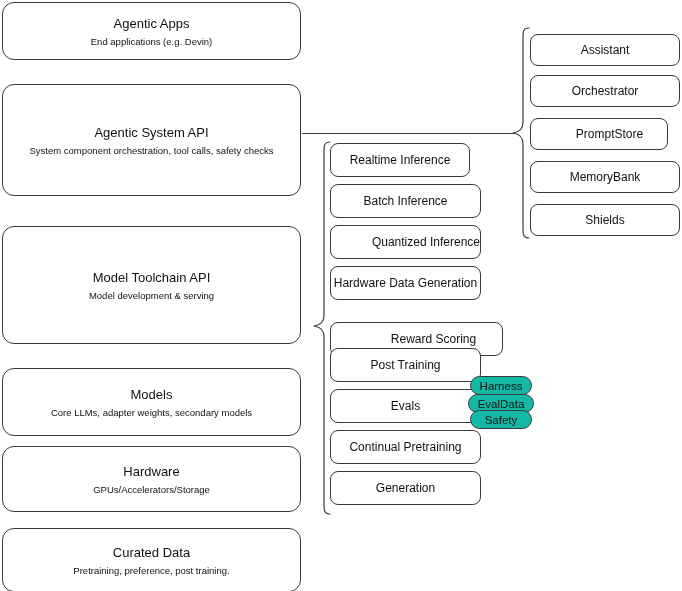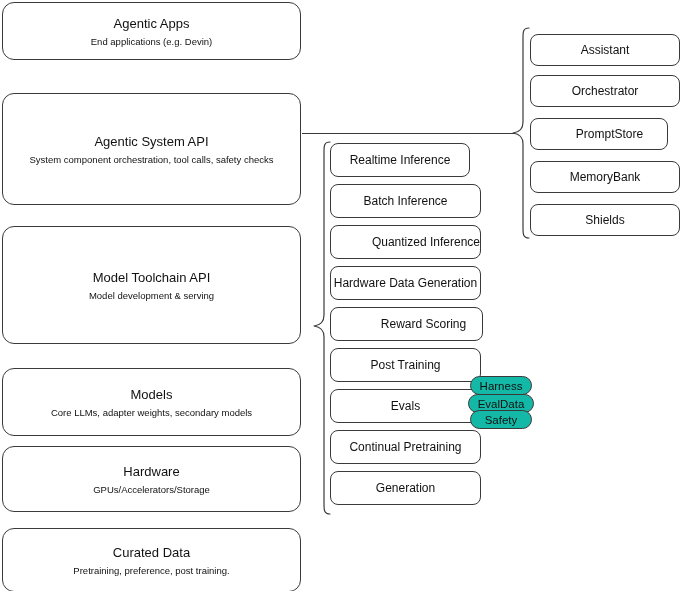--- a/index.html
+++ b/index.html
@@ -77,21 +77,21 @@
 </head>
 <body>
 
 <div id="canvas">
 
   <div class="box layer" style="left:2px; top:2px; width:299px; height:58px;">
     <div class="title">Agentic Apps</div>
     <div class="subtitle">End applications (e.g. Devin)</div>
   </div>
 
-  <div class="box layer" style="left:2px; top:84px; width:299px; height:112px;margin-top:9px;">
+  <div class="box layer" style="left:2px; top:84px; width:299px; height:112px;">
     <div class="title">Agentic System API</div>
     <div class="subtitle">System component orchestration, tool calls, safety checks</div>
   </div>
 
   <div class="box layer" style="left:2px; top:226px; width:299px; height:118px;">
     <div class="title">Model Toolchain API</div>
     <div class="subtitle">Model development &amp; serving</div>
   </div>
 
   <div class="box layer" style="left:2px; top:368px; width:299px; height:68px;">
@@ -128,21 +128,21 @@
   </div>
   <div class="box capsule" style="left:330px; top:184px; width:151px; height:34px;">
     <span>Batch Inference</span>
   </div>
   <div class="box capsule" style="left:330px; top:225px; width:151px; height:34px;align-items:flex-end;">
     <span>Quantized Inference</span>
   </div>
   <div class="box capsule" style="left:330px; top:266px; width:151px; height:34px;">
     <span>Hardware Data Generation</span>
   </div>
-  <div class="box capsule" style="left:330px; top:307px; width:153px; height:34px;padding-left:34px;">
+  <div class="box capsule" style="left:330px; top:322px; width:173px; height:34px;padding-left:34px;">
     <span>Reward Scoring</span>
   </div>
   <div class="box capsule" style="left:330px; top:348px; width:151px; height:34px;">
     <span>Post Training</span>
   </div>
   <div class="box capsule" style="left:330px; top:389px; width:151px; height:34px;">
     <span>Evals</span>
   </div>
   <div class="box capsule" style="left:330px; top:430px; width:151px; height:34px;">
     <span>Continual Pretraining</span>

